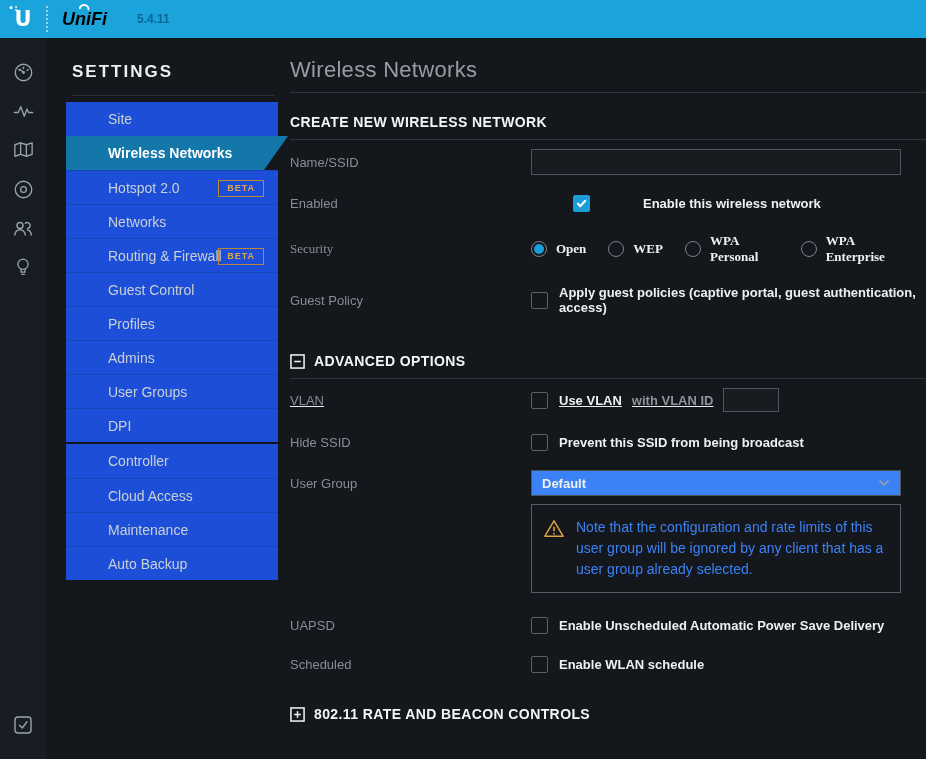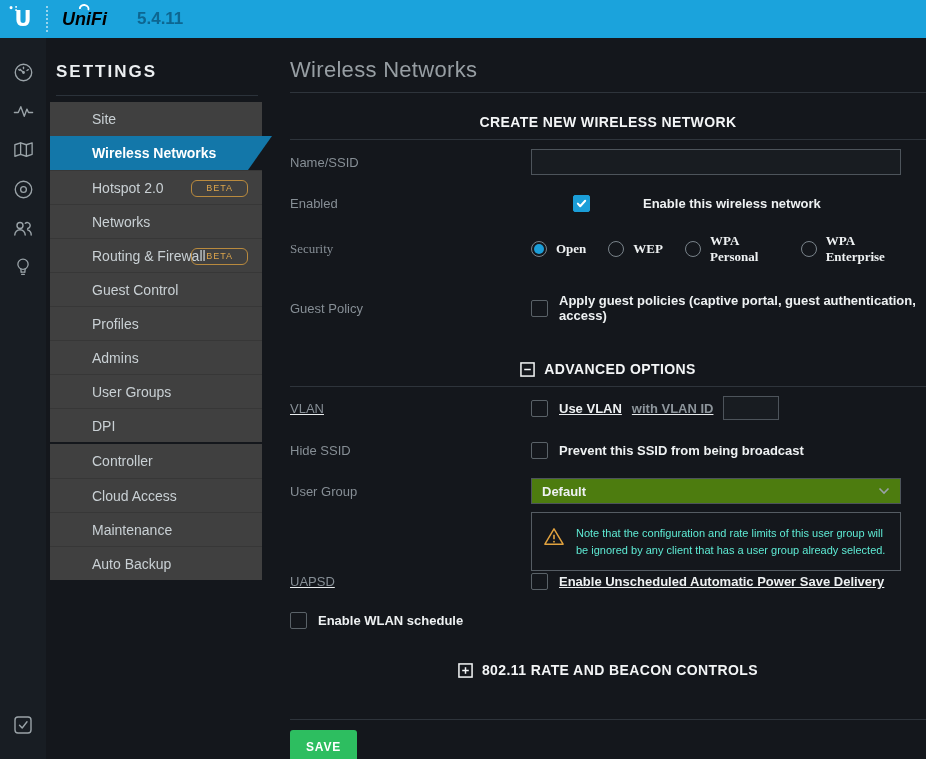--- a/index.html
+++ b/index.html
@@ -10,80 +10,80 @@
   }
 
   
   .topbar { position:absolute; top:0; left:0; right:0; height:38px; background:#1ba3dc; display:flex; align-items:center; z-index:5; }
   .topbar .brand-box { width:46px; height:38px; display:flex; align-items:center; justify-content:center; position:relative; }
   .brand-u { font-weight:bold; font-size:21px; color:#fff; position:relative; font-family:"DejaVu Sans", sans-serif; }
   .brand-u .spark { position:absolute; left:-6px; top:-3px; font-size:8px; letter-spacing:1px; color:#fff; }
   .topbar .sep { height:26px; border-left:2px dotted rgba(255,255,255,.55); margin-right:14px; }
   .unifi-logo { font-weight:bold; font-style:italic; font-size:18px; color:#000000; position:relative; padding-right:4px; }
   .unifi-logo .arc { position:absolute; top:-5px; left:17px; width:11px; height:6px; border:2px solid #fff; border-bottom:none; border-radius:12px 12px 0 0; transform:rotate(8deg); }
-  .version { margin-left:26px; font-size:17px; font-weight:bold; color:#0d6691; }
+  .version { margin-left:26px; font-size:12px; font-weight:bold; color:#0d6691; }
 
   
   .rail { position:absolute; top:38px; left:0; bottom:0; width:46px; background:#181d23; display:flex; flex-direction:column; align-items:center; padding-top:22px; }
   .rail .ric { width:24px; height:24px; margin-bottom:15px; display:flex; align-items:center; justify-content:center; cursor:pointer; }
   .rail svg { stroke:#9aa3a8; fill:none; stroke-width:1.4; stroke-linecap:round; stroke-linejoin:round; }
   .rail .bottom { position:absolute; bottom:7px; }
 
   
-  .sidepanel { position:absolute; top:38px; left:46px; width:234px; bottom:0; }
+  .sidepanel { position:absolute; top:38px; left:62px; width:234px; bottom:0; }
   .settings-title { margin:24px 0 0 10px; font-size:17px; font-weight:bold; letter-spacing:2px; color:#eceff1; }
   .settings-divider { margin:13px 0 6px 10px; width:202px; border-top:1px solid #2b323a; }
   .menu { margin-left:4px; width:212px; }
-  .menu-item { position:relative; height:34px; line-height:34px; padding-left:42px; background:#404040; font-size:14px; color:#c9d0d4; cursor:pointer; border-top:1px solid rgba(0,0,0,.14); }
+  .menu-item { position:relative; height:34px; line-height:34px; padding-left:42px; background:#1d4ed8; font-size:14px; color:#c9d0d4; cursor:pointer; border-top:1px solid rgba(0,0,0,.14); }
   .menu-item:first-child { border-top:none; }
   .menu-item.grp { margin-top:2px; border-top:none; }
   .menu-item.active { width:222px; background:#1377a9; color:#fff; font-weight:bold; border-top:none;
     clip-path:polygon(0 0, 100% 0, calc(100% - 24px) 100%, 0 100%); }
-  .beta { position:absolute; right:14px; top:9px; font-size:9px; font-weight:normal; letter-spacing:1px; color:#dca54c; border:1px solid #b98a3e; border-radius:6px; padding:1px 14px; line-height:13px; }
+  .beta { position:absolute; right:14px; top:9px; font-size:9px; font-weight:bold; letter-spacing:1px; color:#dca54c; border:1px solid #b98a3e; border-radius:0; padding:1px 8px; line-height:13px; }
 
   
   .main { position:absolute; top:38px; left:280px; right:0; bottom:0; padding-left:10px; }
   .page-title { margin-top:19px; font-size:22px; font-weight:300; color:#979ea3; letter-spacing:.3px; }
   .hr { border-top:1px solid #2e343b; margin-right:0; }
   .hr.t1 { margin-top:9px; }
-  .sec-head { display:flex; align-items:center; font-size:14px; font-weight:bold; color:#f3f5f6; letter-spacing:.4px;justify-content:center; }
+  .sec-head { display:flex; align-items:center; font-size:14px; font-weight:bold; color:#f3f5f6; letter-spacing:.4px; }
   .sec-head .box-ic { width:15px; height:15px; margin-right:9px; display:inline-flex; }
   .sec-head svg { stroke:#f3f5f6; fill:none; stroke-width:1.6; }
   .h-create { margin-top:21px; }
   .h-adv { margin-top:38px; }
   .h-rate { margin-top:33px; }
 
   .row { display:flex; align-items:center; }
   .row .lbl { width:241px; flex:none; font-size:13px; color:#868e95; }
   .txt-input { width:370px; height:26px; background:#181c21; border:1px solid #4d545b; color:#e9ecee; font-size:13px; padding:0 8px; font-family:"Liberation Sans",sans-serif; }
   .chk { width:17px; height:17px; flex:none; border:1px solid #5a6268; border-radius:2px; background:transparent; display:inline-flex; align-items:center; justify-content:center; cursor:pointer; }
   .chk.checked { background:#1b9ed8; border-color:#1b9ed8; }
   .chk svg { stroke:#fff; fill:none; stroke-width:2.2; stroke-linecap:round; stroke-linejoin:round; }
   .ctl-text { font-size:13px; font-weight:bold; color:#eef1f2; margin-left:11px; }
   .dim-text { font-size:13px; font-weight:bold; color:#8d959b; margin-left:10px; }
   .radio { width:16px; height:16px; border-radius:50%; border:1px solid #79838a; flex:none; position:relative; cursor:pointer; }
   .radio.sel::after { content:""; position:absolute; left:2px; top:2px; width:10px; height:10px; border-radius:50%; background:#1b9ed8; }
   .radio-opt { display:flex; align-items:center; margin-right:22px; }
   .radio-opt .ctl-text { margin-left:9px; }
   .mini-input { width:56px; height:24px; background:#181c21; border:1px solid #4d545b; margin-left:10px; color:#e9ecee; font-size:13px; padding:0 6px; }
-  .select { width:370px; height:26px; background:#4d7c0f; border:1px solid #4d545b; display:flex; align-items:center; padding:0 10px; cursor:pointer; }
+  .select { width:370px; height:26px; background:#3b82f6; border:1px solid #4d545b; display:flex; align-items:center; padding:0 10px; cursor:pointer; }
   .select .sel-val { font-size:13px; font-weight:bold; color:#eef1f2; flex:1; }
   .select svg { stroke:#9aa2a8; fill:none; stroke-width:1.6; }
   .warn-box { width:370px; border:1px solid #555c63; margin-top:8px; padding:12px 14px 12px 12px; display:flex; }
   .warn-box svg { flex:none; margin-right:12px; margin-top:2px; }
-  .warn-text { font-size:11px; color:#5eead4; line-height:1.5; }
+  .warn-text { font-size:14px; color:#3b82f6; line-height:1.5; }
 
   .r-name { margin-top:9px; }
   .r-enabled { margin-top:20px;gap:42px; }
   .r-security { margin-top:21px;font-family:Liberation Serif, serif; }
-  .r-guest { margin-top:28px; }
+  .r-guest { margin-top:20px; }
   .r-vlan { margin-top:9px;text-decoration:underline; }
   .r-hide { margin-top:22px; }
   .r-ugroup { margin-top:19px; }
-  .r-uapsd { margin-top:2px;text-decoration:underline; }
+  .r-uapsd { margin-top:24px; }
   .r-sched { margin-top:22px; }
   .hr.btm { margin-top:41px; }
 
   .actions { margin-top:10px; display:flex; align-items:center; }
   .save-btn { background:#2dbe60; border:none; border-radius:3px; color:#fff; font-weight:bold; font-size:12px; letter-spacing:.8px; padding:10px 16px; cursor:pointer; font-family:"Liberation Sans",sans-serif; }
 </style>
 </head>
 <body>
 
 <div class="topbar">
@@ -266,20 +266,21 @@
     </div>
   </div>
 
   <div class="row r-uapsd">
     <div class="lbl">UAPSD</div>
     <span class="chk"></span>
     <span class="ctl-text">Enable Unscheduled Automatic Power Save Delivery</span>
   </div>
 
   <div class="row r-sched">
+    <div class="lbl">Scheduled</div>
     <span class="chk"></span>
     <span class="ctl-text">Enable WLAN schedule</span>
   </div>
 
   <div class="sec-head h-rate">
     <span class="box-ic">
         <svg width="15" height="15" viewBox="0 0 16 16">
           <rect x="1" y="1" width="14" height="14"></rect>
           <line x1="4.5" y1="8" x2="11.5" y2="8"></line>
           <line x1="8" y1="4.5" x2="8" y2="11.5"></line>

